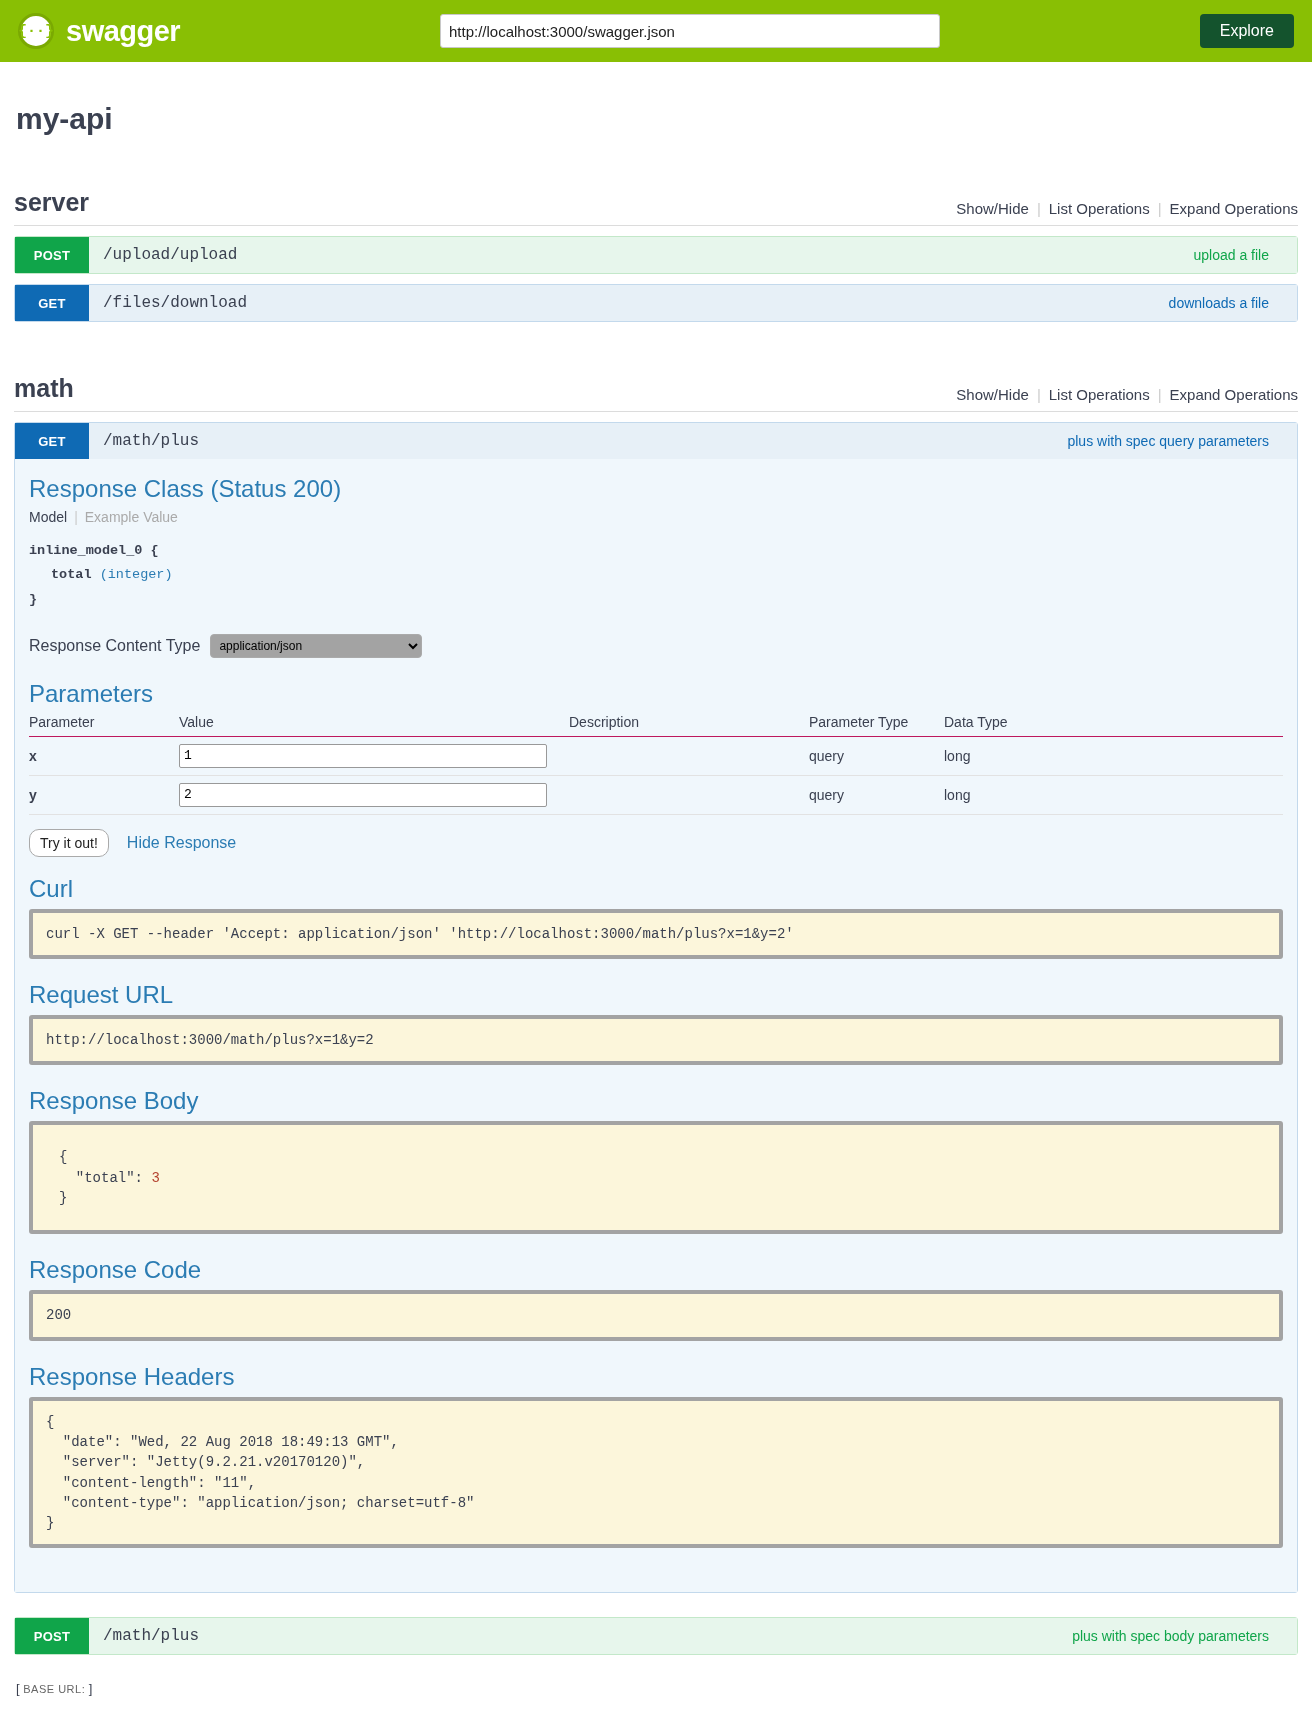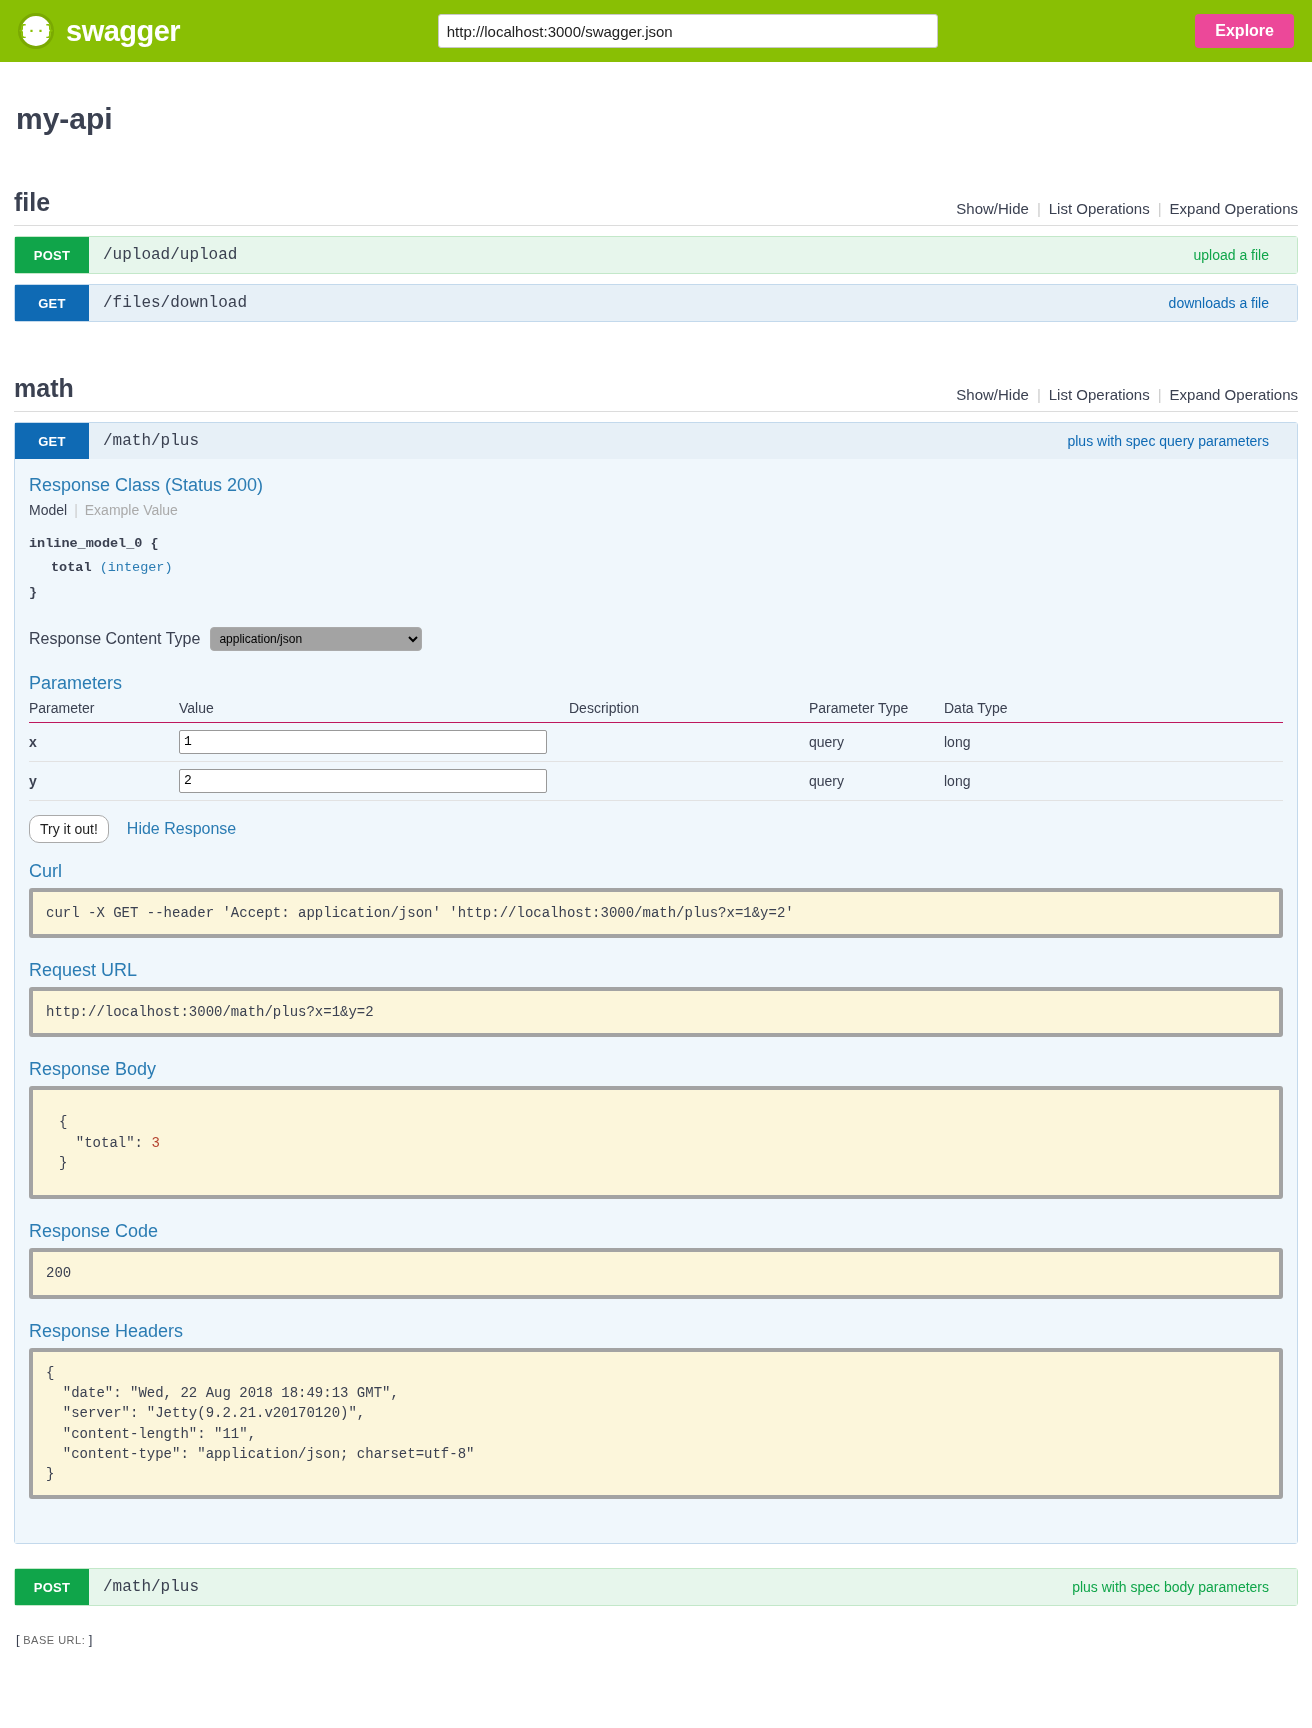--- a/index.html
+++ b/index.html
@@ -44,26 +44,26 @@
     font-family: "Liberation Sans", sans-serif;
     font-size: 15px;
     padding: 16px 8px;
     border: 1px solid #c8c8c8;
     border-radius: 3px;
     background: #fff;
     color: #222;
   }
   .explore-btn {
     margin-left: auto;
-    background: #ec4899;
+    background: #14532d;
     color: #fff;
     border: none;
     border-radius: 4px;
     font-size: 16px;
-    font-weight: bold;
+    font-weight: normal;
     padding: 8px 20px;
     cursor: pointer;
     font-family: "Liberation Sans", sans-serif;
   }
 
   
   .page { padding: 0 14px; }
   .api-title {
     font-size: 30px;
     font-weight: bold;
@@ -144,21 +144,21 @@
   .op.get .op-summary { color: #0f6ab4; }
   .op.post .op-summary { color: #10a54a; }
 
   
   .op-body {
     background: #f0f7fc;
     padding: 16px 14px 22px 14px;
   }
   .section-title {
     color: #2b7cb3;
-    font-size: 18px;
+    font-size: 24px;
     margin: 0 0 6px 0;
     font-weight: normal;
   }
   .model-tabs {
     font-size: 14px;
     margin-bottom: 14px;
   }
   .model-tabs .active { color: #3b4151; }
   .model-tabs .divider { color: #ccc; margin: 0 7px; }
   .model-tabs .inactive { color: #aaa; cursor: pointer; }
@@ -288,21 +288,21 @@
   <input class="url-input" type="text" value="http://localhost:3000/swagger.json" style="">
   <button class="explore-btn">Explore</button>
 </div>
 
 <div class="page">
 
   <h1 class="api-title">my-api</h1>
 
   <div class="resource">
     <div class="resource-head">
-      <div class="resource-name">file</div>
+      <div class="resource-name">server</div>
       <div class="resource-options">
         <a>Show/Hide</a><span class="sep">|</span><a>List Operations</a><span class="sep">|</span><a>Expand Operations</a>
       </div>
     </div>
 
     <div class="op post">
       <div class="op-head">
         <div class="op-method">POST</div>
         <div class="op-path">/upload/upload</div>
         <div class="op-summary">upload a file</div>

